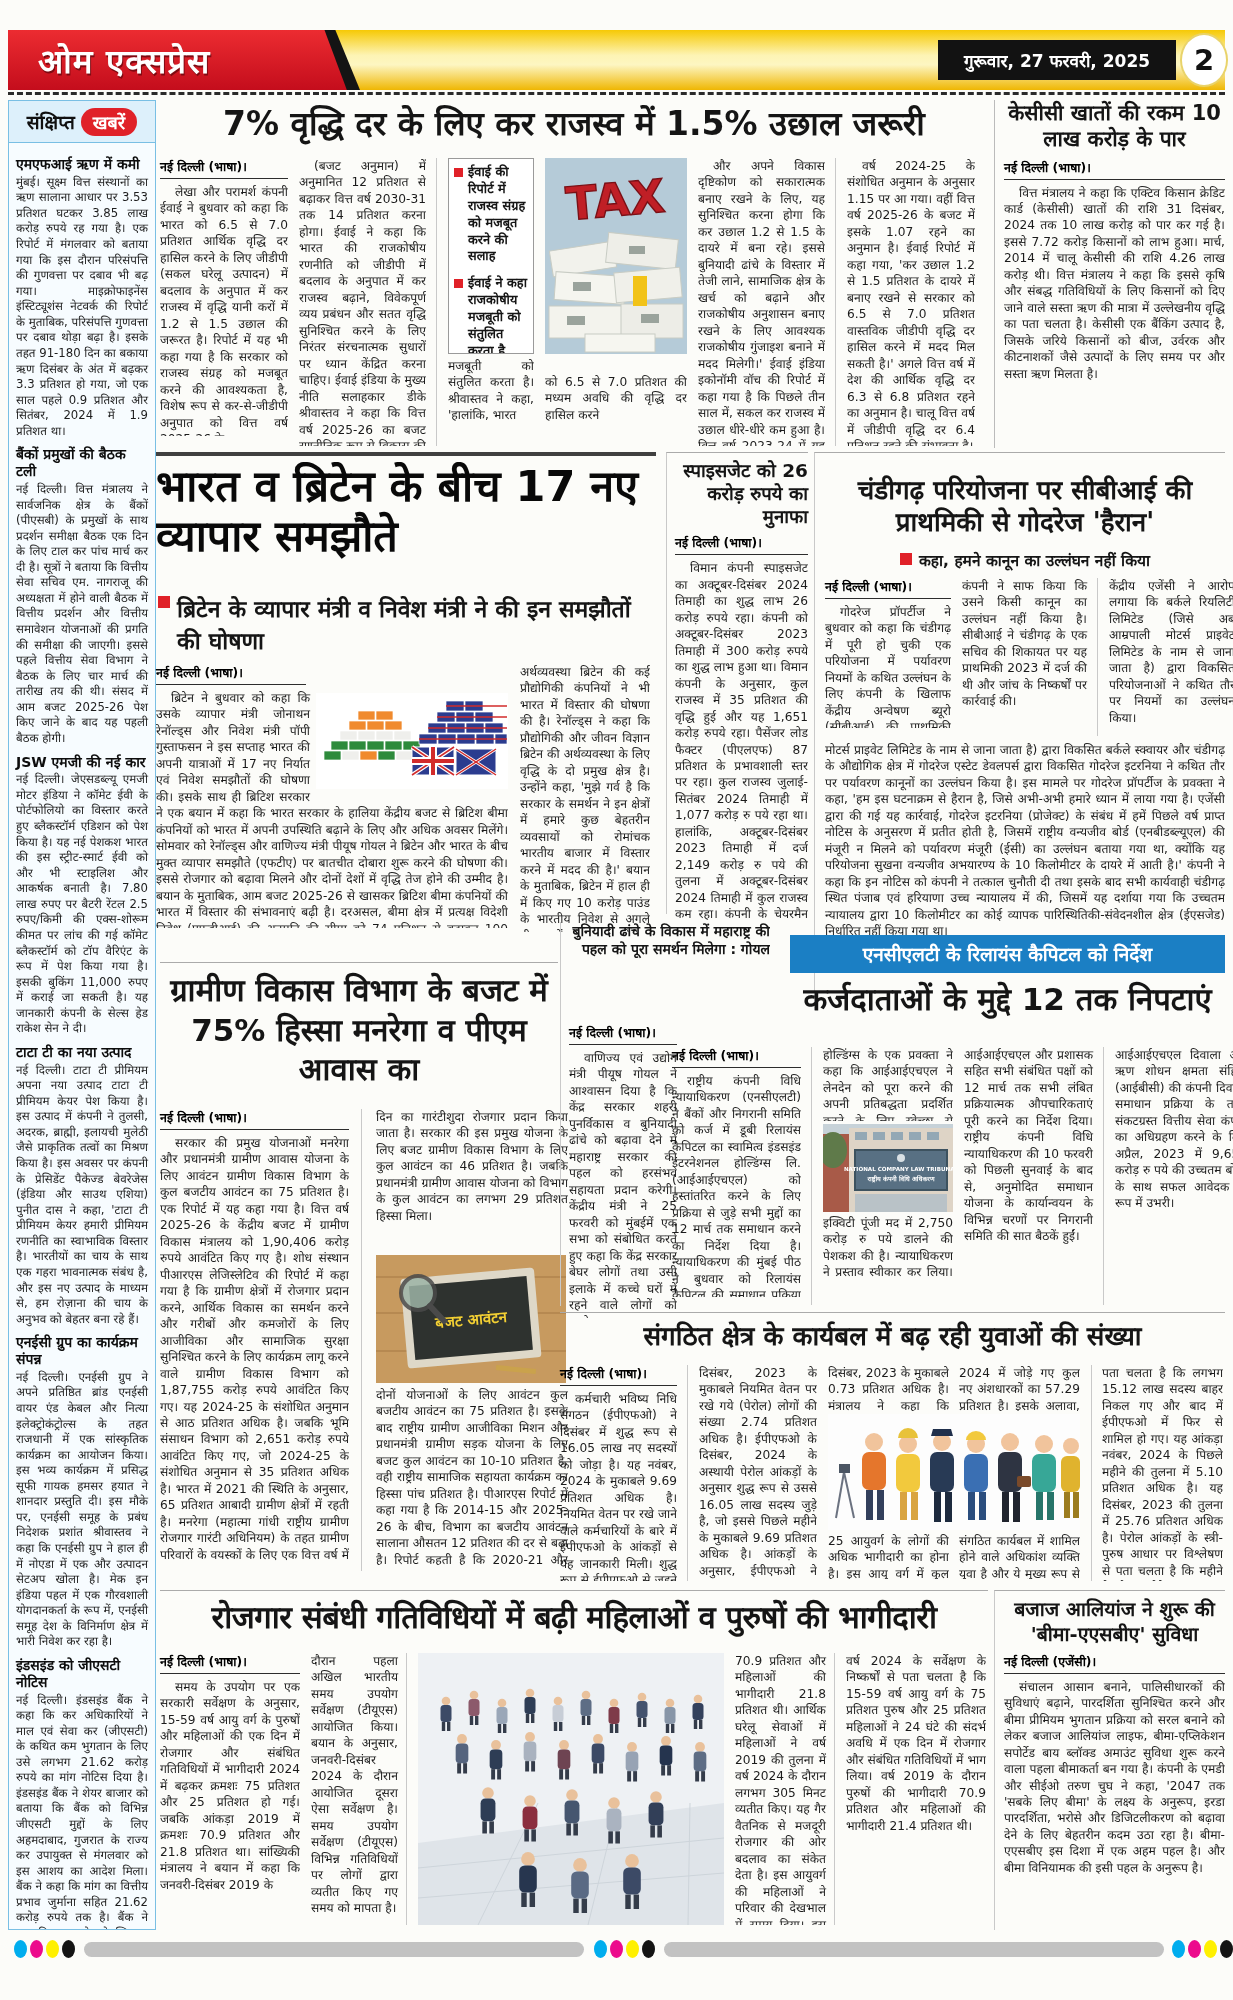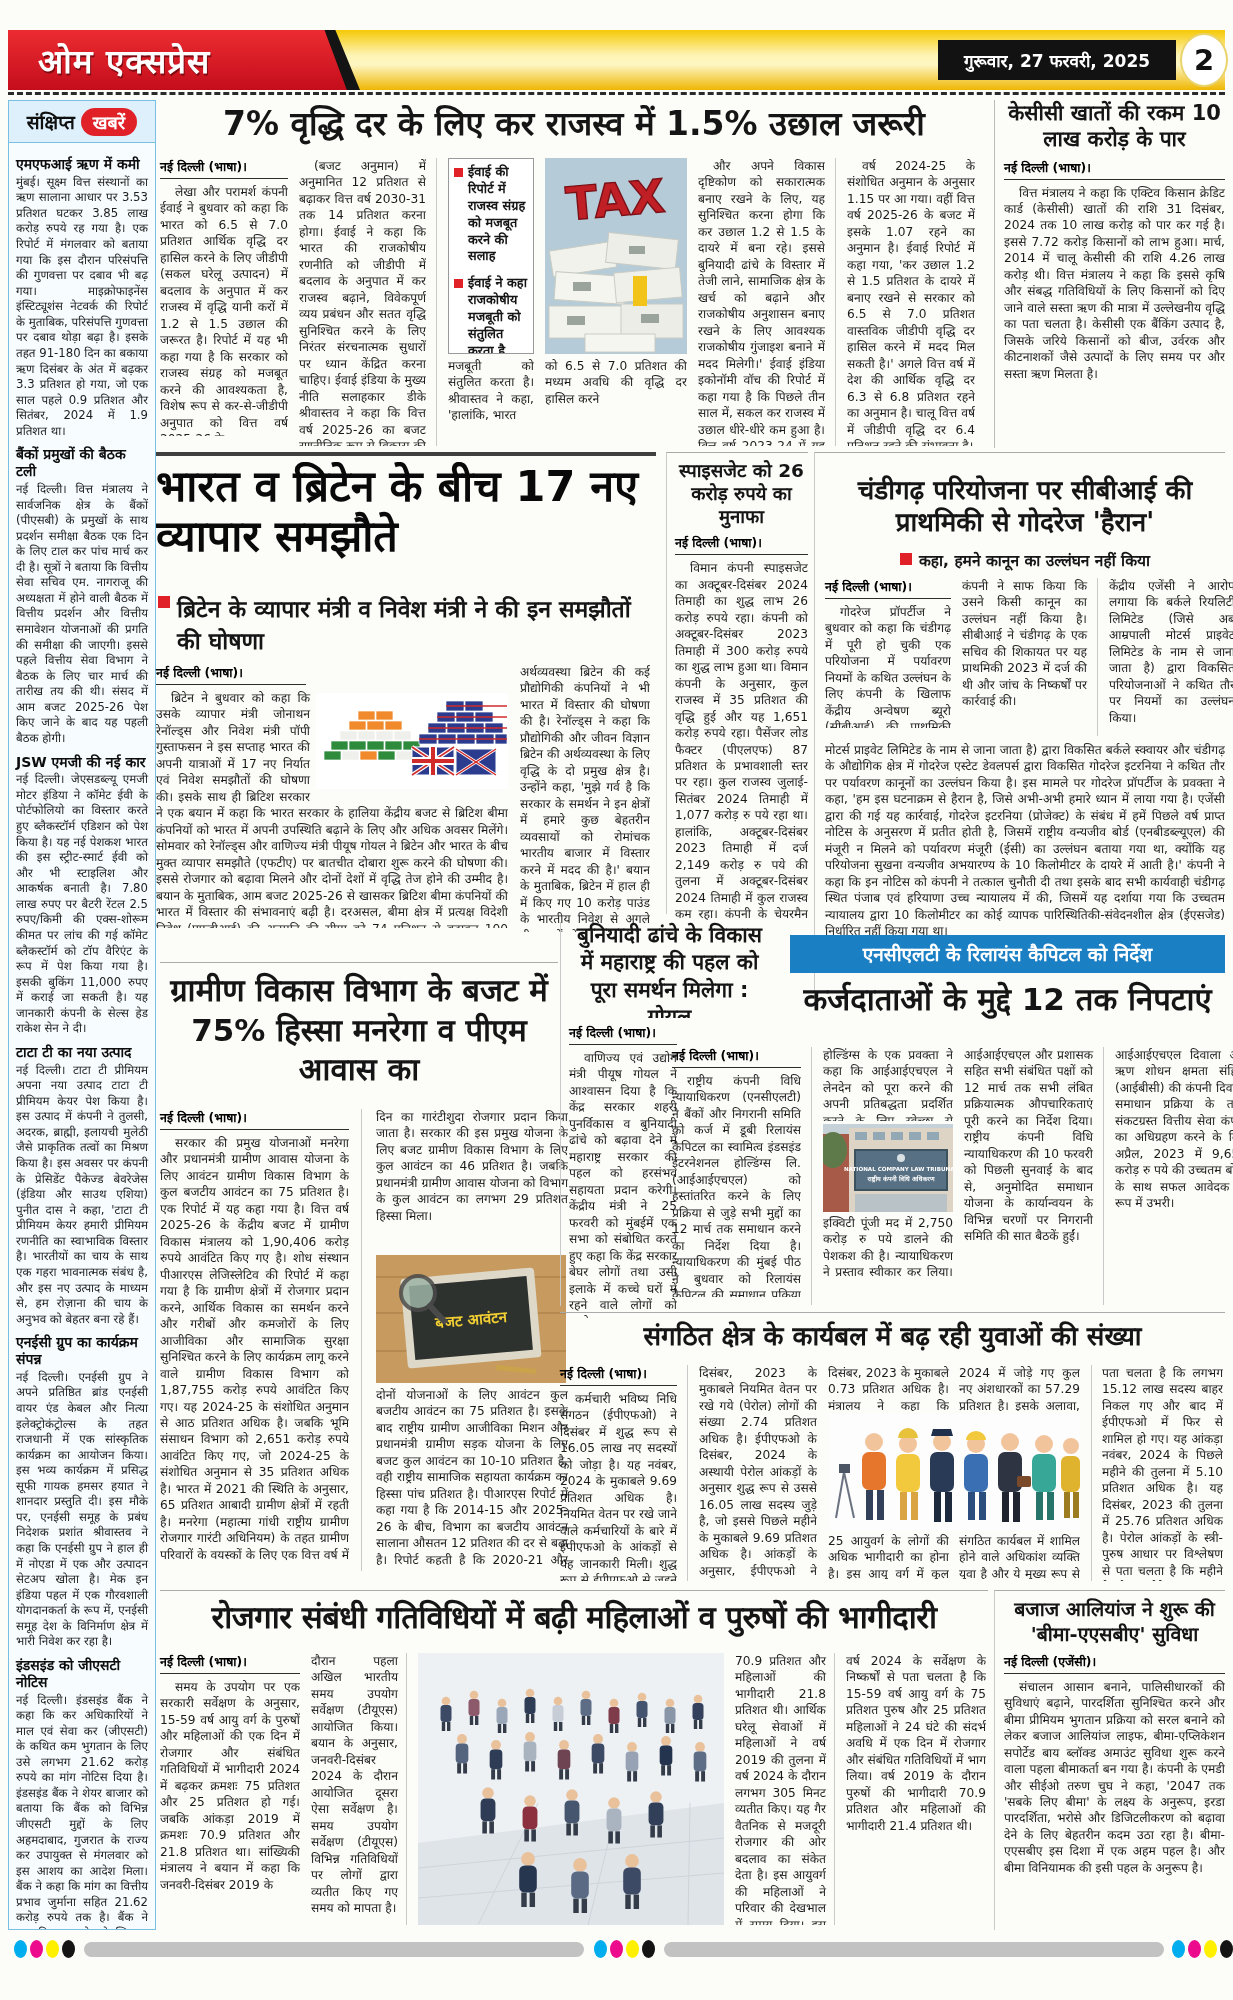--- a/index.html
+++ b/index.html
@@ -52,37 +52,37 @@
 
 #art-ib{left:156px;top:452px;width:500px;height:470px;border-top:4px solid #404040;padding-top:6px}
 #ib-headline{font-size:43px;font-weight:bold;line-height:1.16;text-align:left;height:120px;overflow:hidden;color:#090909}
 #ib-sub{font-size:23px;margin:10px 2px 8px}
 #ib-body{gap:12px}
 #ib-left{width:352px;height:268px}
 #ib-right{width:130px;height:268px}
 .flagfig{float:right;margin:3px 0 3px 6px}
 
 #art-spice{left:666px;top:452px;width:142px;height:462px;border-top:1px solid #aaa;border-left:1px solid #c9c9c9;padding:6px 0 0 8px}
-#spice-headline{font-size:18.5px;font-weight:bold;text-align:center;line-height:1.25;margin-bottom:6px}
+#spice-headline{font-size:18.5px;font-weight:bold;text-align:right;line-height:1.25;margin-bottom:6px}
 #spice-body{height:360px}
 
 #art-godrej{left:814px;top:452px;width:411px;height:558px;border-top:1px solid #aaa;border-left:1px solid #c9c9c9;padding:22px 0 0 10px}
 #gd-headline{font-size:26px;font-weight:bold;text-align:center;line-height:1.22;height:68px;overflow:hidden}
 #gd-sub{font-size:15.5px;margin:6px 0 7px;justify-content:center}
 #gd-cols{gap:11px}
 #gd-cols>div{width:126px;height:158px}
 #gd-wide{margin-top:6px;height:238px}
 
 #art-rural{left:160px;top:962px;width:398px;height:626px;border-top:1px solid #aaa;padding-top:8px}
 #ru-headline{font-size:31px;font-weight:bold;text-align:center;line-height:1.28;height:128px;overflow:hidden}
 #ru-body{margin-top:10px;gap:14px}
 #ru-body>div{width:192px;height:462px}
 
 #art-goyal{left:560px;top:922px;width:210px;height:384px;border-left:1px solid #c9c9c9;padding-left:8px}
-#go-headline{font-size:21px;font-weight:bold;line-height:1.3;text-align:center;height:96px;overflow:hidden}
+#go-headline{font-size:14px;font-weight:bold;line-height:1.3;text-align:right;height:96px;overflow:hidden}
 #go-body{width:108px;height:268px}
 
 #art-nclt{left:672px;top:935px;width:553px;height:375px}
 #nc-banner{position:absolute;left:118px;top:0;width:435px;height:38px;background:#1b7fc4;color:#fff;font-size:19px;font-weight:bold;display:flex;align-items:center;justify-content:center}
 #nc-headline{position:absolute;left:118px;top:42px;width:435px;font-size:31px;font-weight:bold;text-align:center;white-space:nowrap;overflow:hidden}
 #nc-body{position:absolute;left:0;top:112px;width:553px;gap:11px}
 #nc-body .nc{height:258px}
 
 #art-epfo{left:560px;top:1312px;width:665px;height:274px;border-top:1px solid #aaa;padding-top:4px}
 #ep-headline{font-size:26px;font-weight:bold;text-align:center;white-space:nowrap;overflow:hidden;height:44px}
@@ -192,21 +192,21 @@
             <rect x="88" y="118" width="14" height="30" fill="#f2c318"></rect>
             <g fill="#9aa39c">
                 <rect x="28" y="124" width="18" height="9"></rect>
                 <rect x="96" y="156" width="18" height="9"></rect>
                 <rect x="22" y="158" width="18" height="9"></rect>
                 <rect x="84" y="88" width="16" height="8"></rect>
               </g>
             <text x="71" y="58" text-anchor="middle" font-size="46" font-weight="bold" fill="#c01f26" stroke="#791016" stroke-width="1.4" transform="rotate(-5 71 48)">TAX</text>
           </svg>
         </figure>
-        <div class="btxt" style="height:88px;text-indent:0;margin-top:4px">को 6.5 से 7.0 प्रतिशत की मध्यम अवधि की वृद्धि दर हासिल करने</div>
+        <div class="btxt" style="height:88px;text-indent:0;margin-top:20px">को 6.5 से 7.0 प्रतिशत की मध्यम अवधि की वृद्धि दर हासिल करने</div>
       </div>
       <div class="tc vr" style="padding-right:10px;width:138px">
           <div class="btxt" style="height:288px">और अपने विकास दृष्टिकोण को सकारात्मक बनाए रखने के लिए, यह सुनिश्चित करना होगा कि कर उछाल 1.2 से 1.5 के दायरे में बना रहे। इससे बुनियादी ढांचे के विस्तार में तेजी लाने, सामाजिक क्षेत्र के खर्च को बढ़ाने और राजकोषीय अनुशासन बनाए रखने के लिए आवश्यक राजकोषीय गुंजाइश बनाने में मदद मिलेगी।' ईवाई इंडिया इकोनॉमी वॉच की रिपोर्ट में कहा गया है कि पिछले तीन साल में, सकल कर राजस्व में उछाल धीरे-धीरे कम हुआ है। वित्त वर्ष 2023-24 में यह 1.4 से वित्त</div>
         </div>
       <div class="tc">
           <div class="btxt" style="height:288px">वर्ष 2024-25 के संशोधित अनुमान के अनुसार 1.15 पर आ गया। वहीं वित्त वर्ष 2025-26 के बजट में इसके 1.07 रहने का अनुमान है। ईवाई रिपोर्ट में कहा गया, 'कर उछाल 1.2 से 1.5 प्रतिशत के दायरे में बनाए रखने से सरकार को 6.5 से 7.0 प्रतिशत वास्तविक जीडीपी वृद्धि दर हासिल करने में मदद मिल सकती है।' अगले वित्त वर्ष में देश की आर्थिक वृद्धि दर 6.3 से 6.8 प्रतिशत रहने का अनुमान है। चालू वित्त वर्ष में जीडीपी वृद्धि दर 6.4 प्रतिशत रहने की संभावना है।</div>
         </div>
     </div>
   </div>
 

